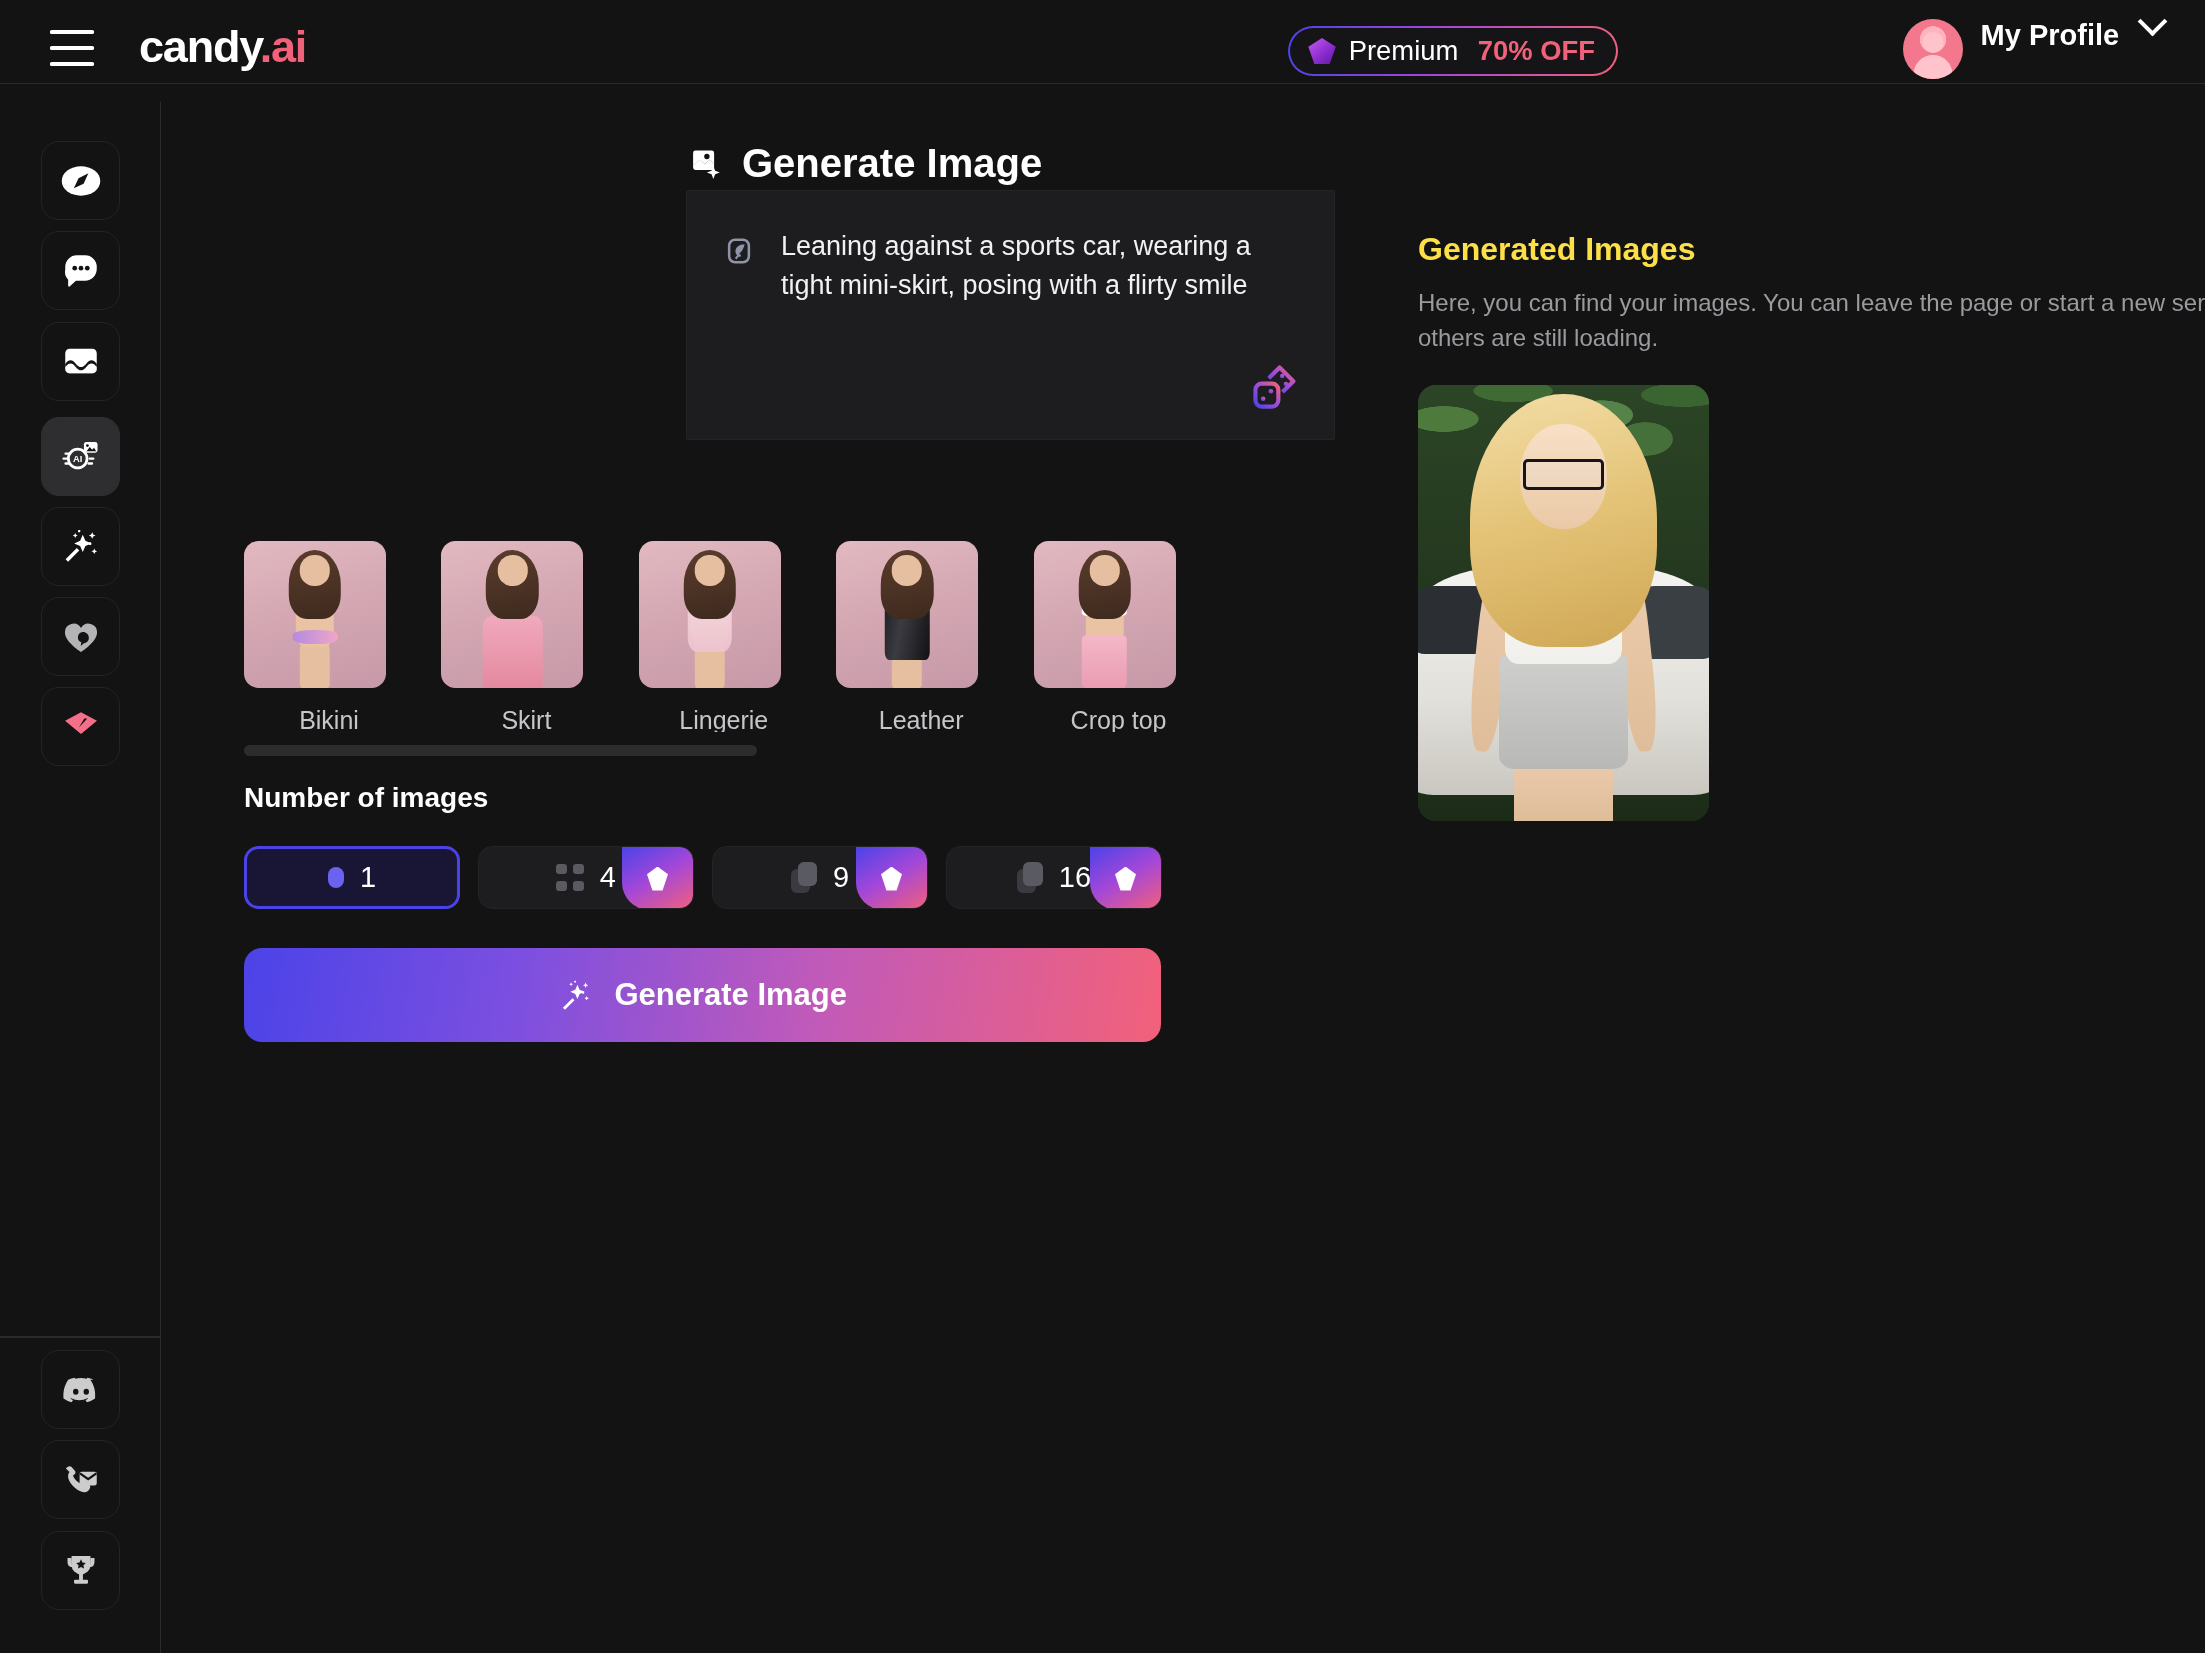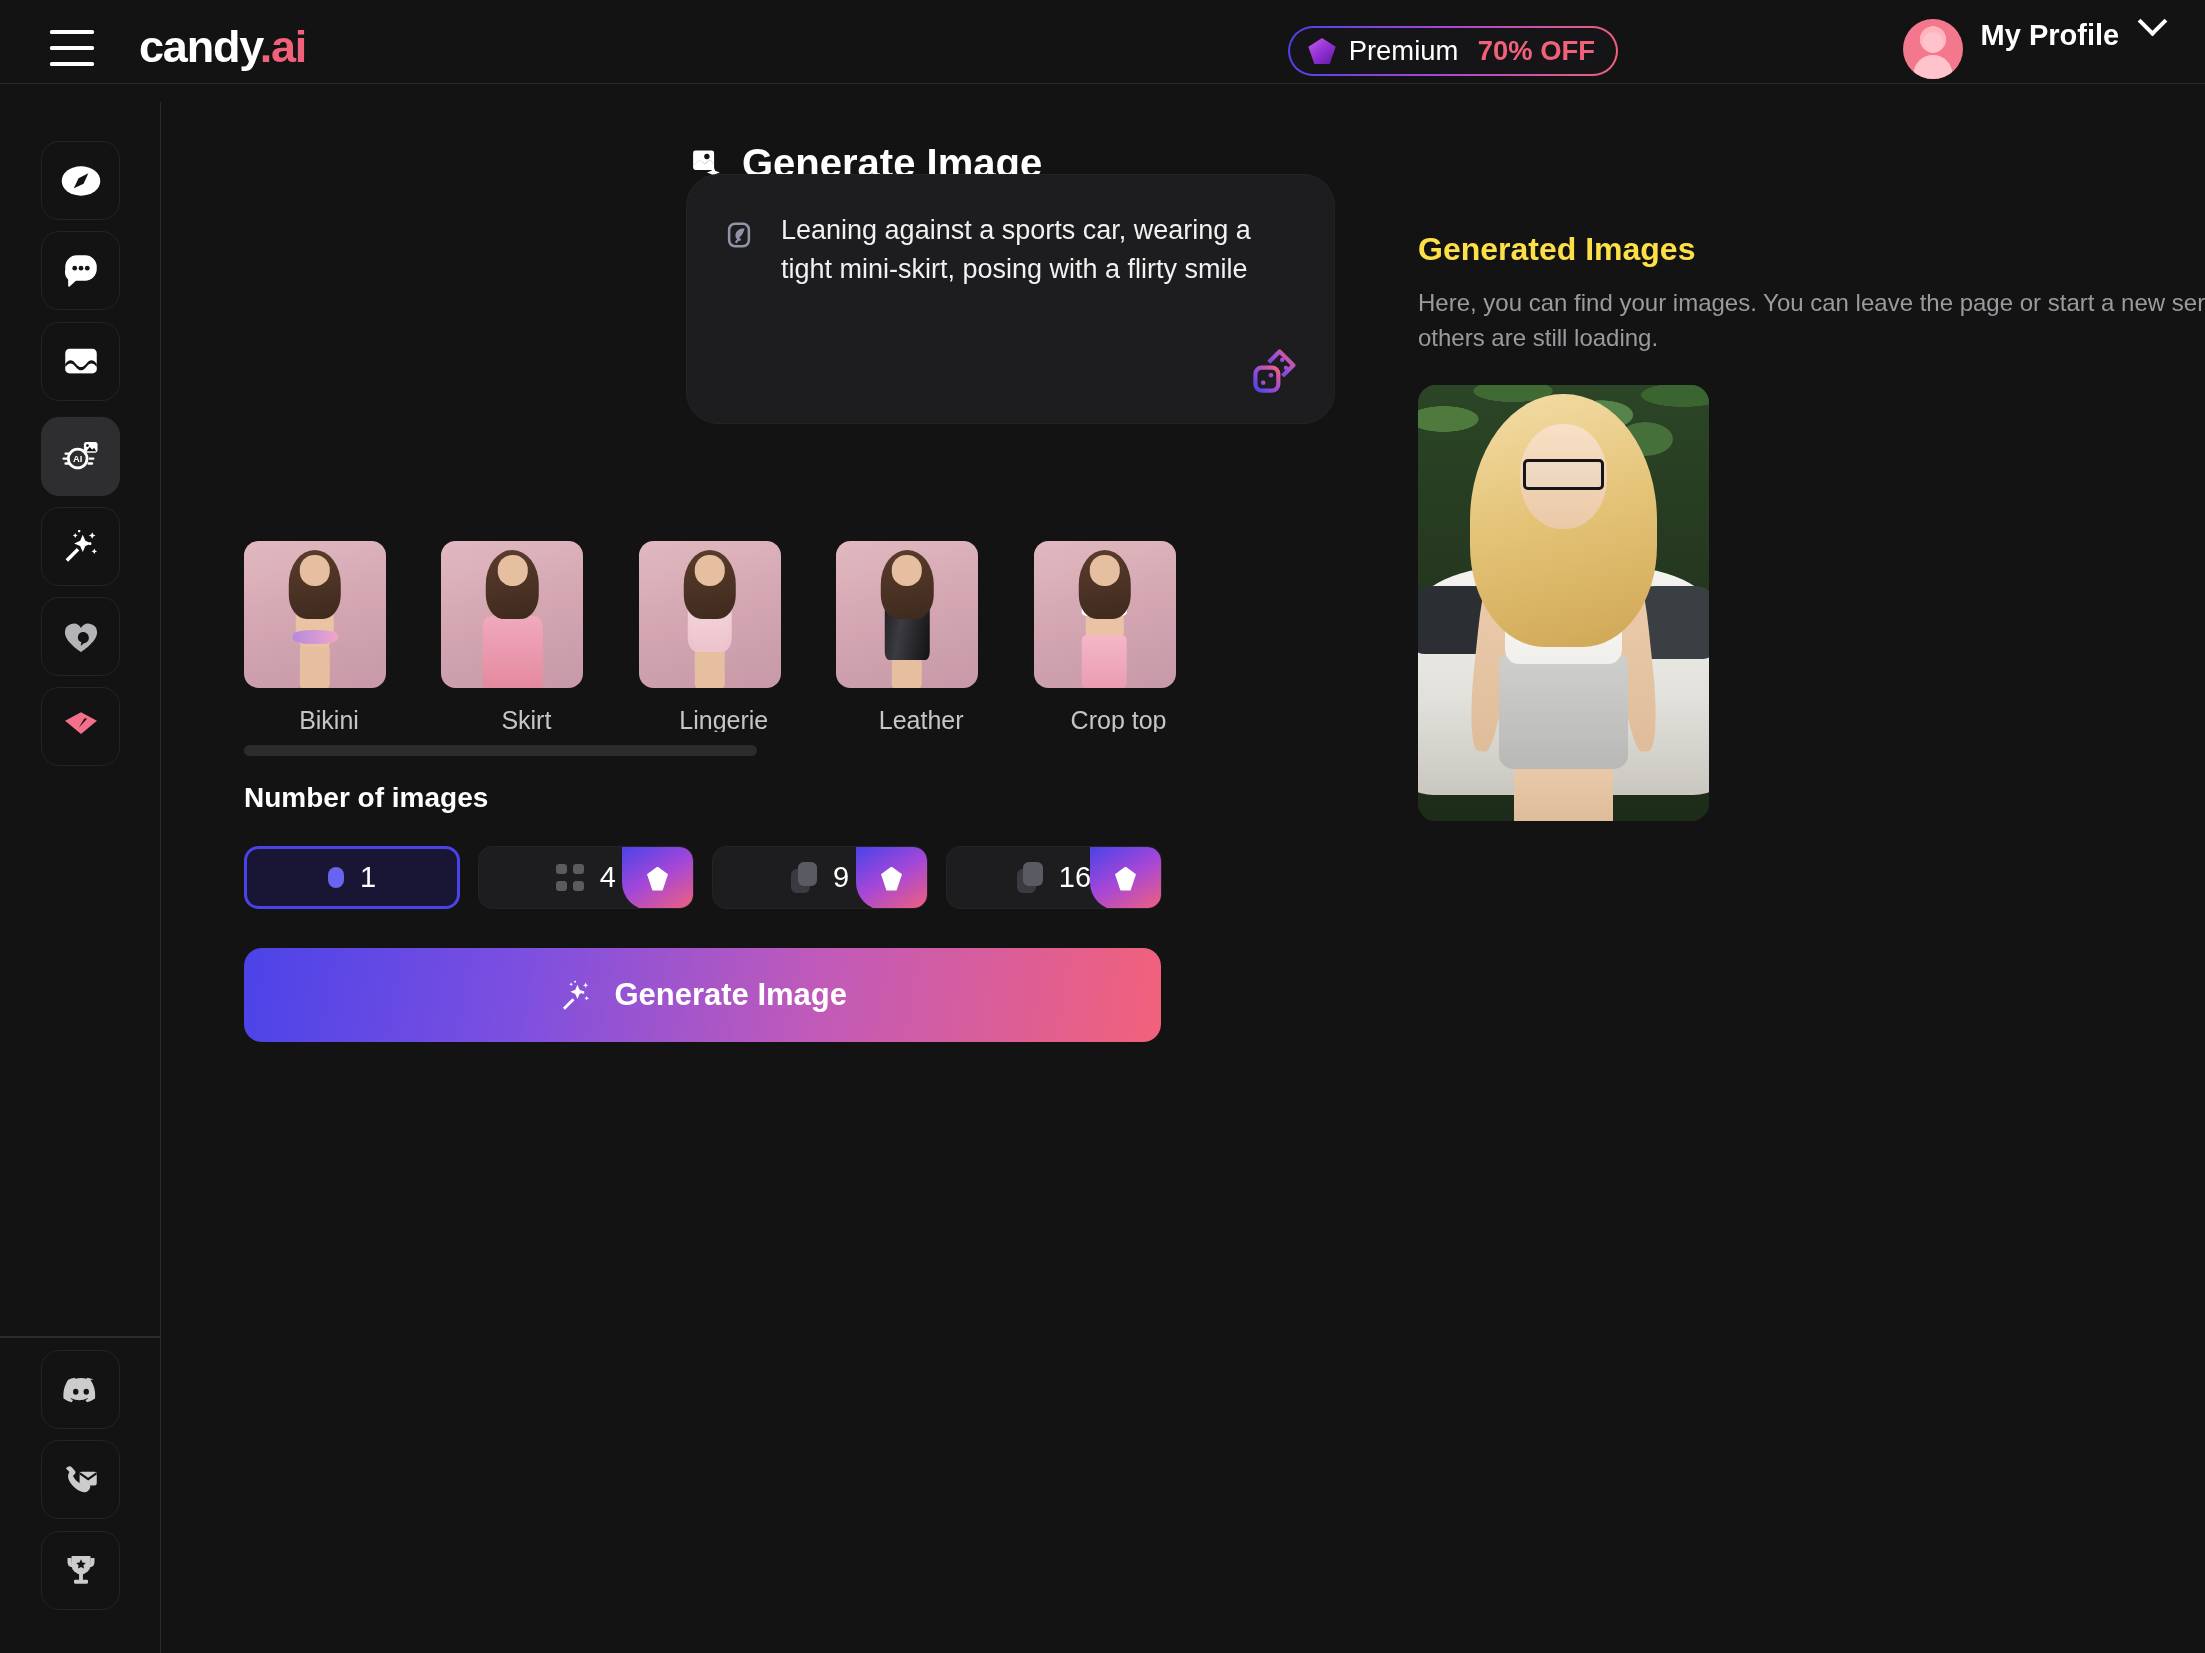--- a/index.html
+++ b/index.html
@@ -153,23 +153,23 @@
   .regen-btn {
     position: absolute; right: 21px; top: 21px;
     width: 57px; height: 57px; border-radius: 50%;
     background: #4b43e8;
     display: flex; align-items: center; justify-content: center;
     cursor: pointer;
   }
 
   
   .prompt-box {
-    position: absolute; left: 523px; top: 72px;
+    position: absolute; left: 523px; top: 88px;
     width: 649px; height: 250px;
-    border-radius: 32px;
+    border-radius: 2px;
     background: #1d1d1f;
     border: 1.6px solid #242426;
     cursor: text;
   }
   .prompt-icon { position: absolute; left: 36px; top: 44px; }
   .prompt-text {
     position: absolute; left: 94px; top: 36px; right: 45px;
     font-size: 27px; line-height: 1.44; color: #f1f1f2;
   }
   .dice-btn { position: absolute; right: 34px; bottom: 24px; cursor: pointer; }

